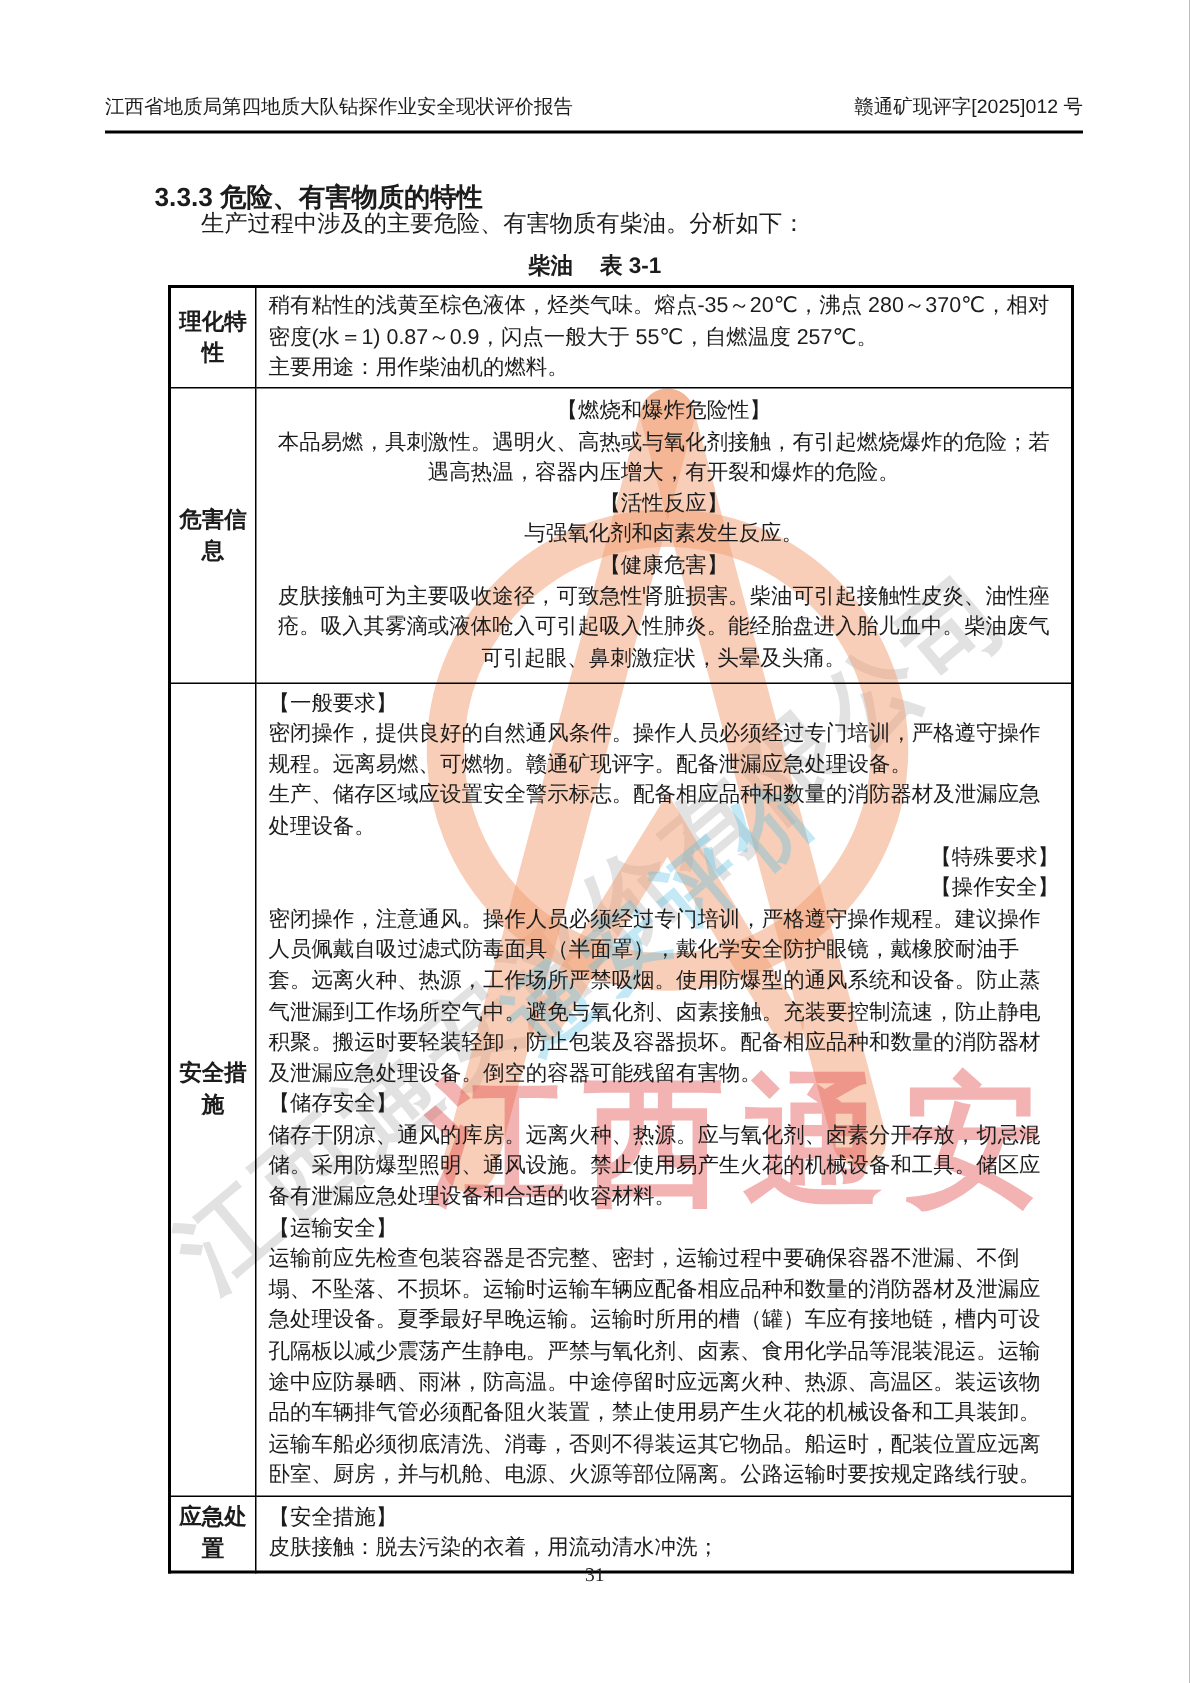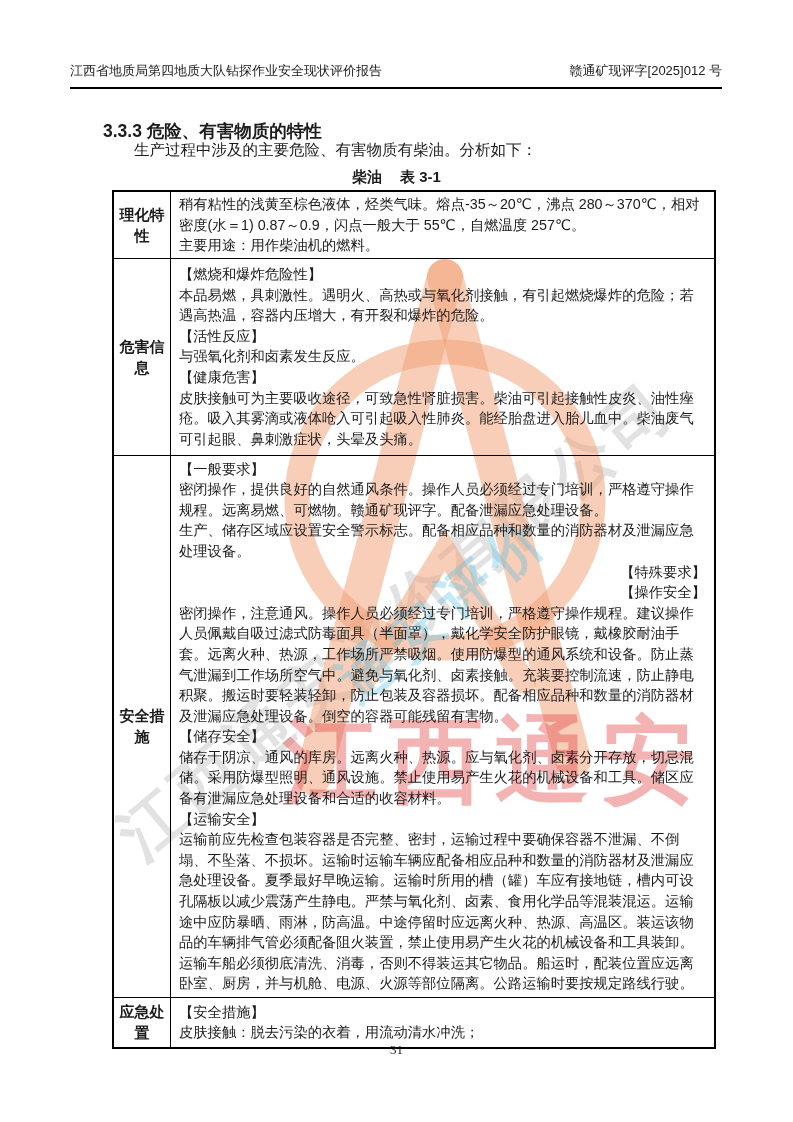--- a/index.html
+++ b/index.html
@@ -51,21 +51,21 @@
   }
   table.main td{border:1px solid #000;vertical-align:middle;}
   td.lbl{
     width:46px;text-align:center;font-weight:bold;font-size:15px;
     line-height:21px;padding:0 5px;
   }
   td.cell{padding:2px 8px 2px 8px;vertical-align:middle;line-height:20.6px;}
   td.cell p{margin:0;}
   p.g8{margin-top:8px;text-align:right;}
   p.g5{margin-top:5px;}
-  .h-r0{height:60px;} .h-r1{height:192px;} .h-r2{height:537px;} .h-r3{height:45px;}
+  .h-r0{height:60px;} .h-r1{height:192px;text-align:center;} .h-r2{height:537px;} .h-r3{height:45px;}
   .footer{
     position:absolute;left:0;top:1042px;width:793px;text-align:center;
     font-size:13px;font-family:"Liberation Serif","DejaVu Serif",serif;
   }
 </style>
 </head>
 <body>
 
 <div class="page">
 

